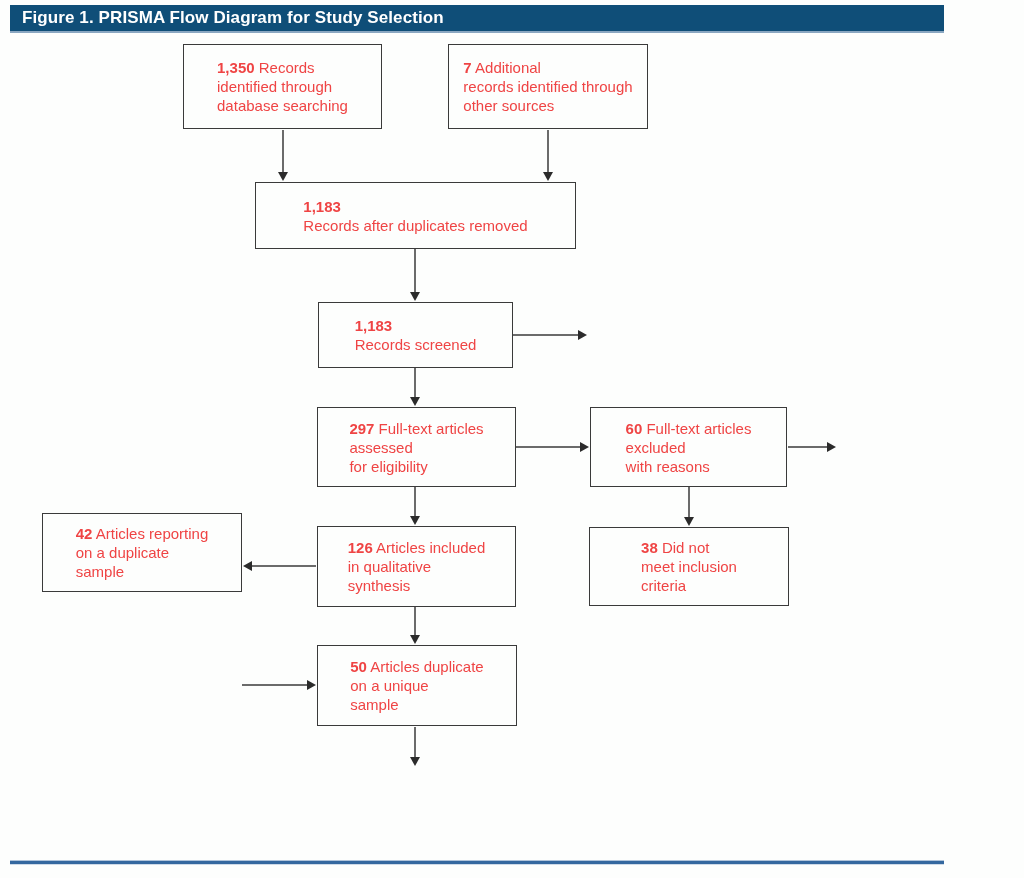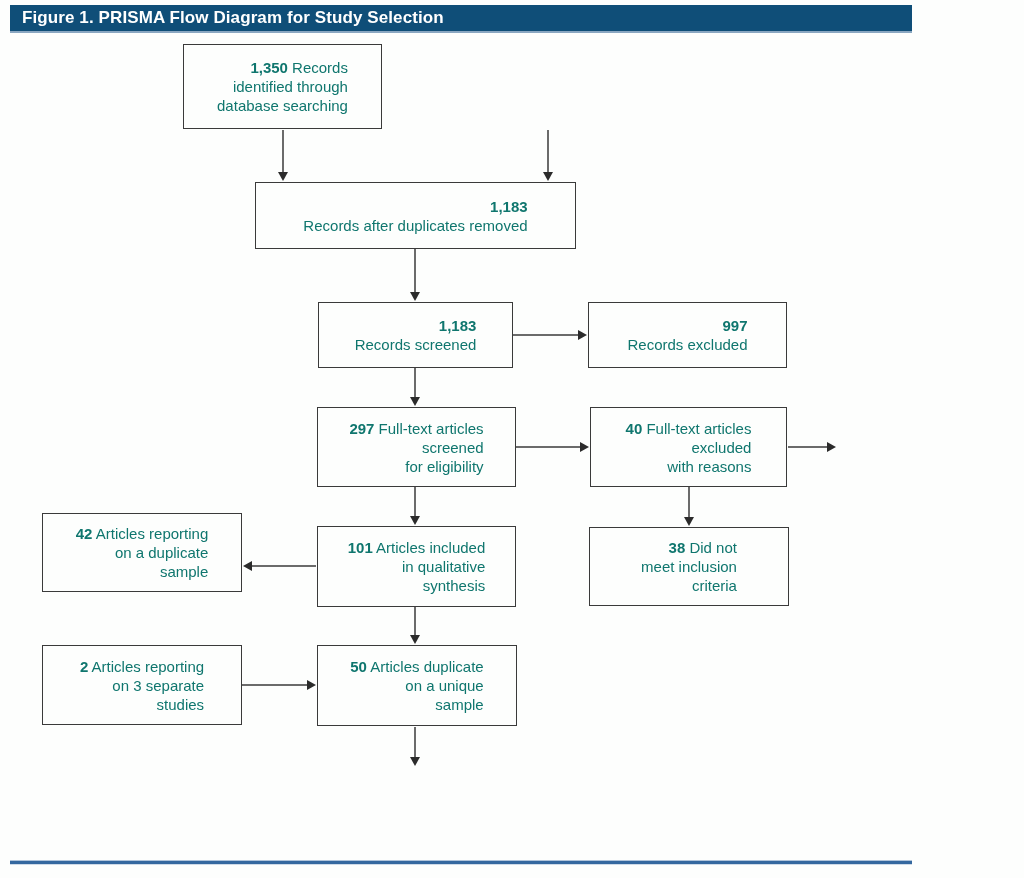--- a/index.html
+++ b/index.html
@@ -7,20 +7,21 @@
     padding: 0;
     background: #fdfefd;
     font-family: "Liberation Sans", sans-serif;
   }
   .page {
     position: relative;
     width: 912px;
     height: 878px;
     background: #fdfefd;
     overflow: hidden;
+    padding-left: 32px;
   }
   .title-bar {
     position: absolute;
     left: 10px;
     top: 5px;
     width: 1007px;
     height: 26px;
     background: #0f4e78;
     border-bottom: 2px solid #8aa7c1;
     display: flex;
@@ -55,22 +56,22 @@
     background: #fdfefd;
     border: 1.5px solid #3a3a3a;
     display: flex;
     align-items: center;
     justify-content: center;
   }
   .box p {
     margin: 0;
     font-size: 15px;
     line-height: 19px;
-    color: #0f766e;
-    text-align: right;
+    color: #ef4444;
+    text-align: left;
     white-space: pre-line;
   }
   .box b {
     font-weight: 700;
   }
   .bottom-rule {
     position: absolute;
     left: 10px;
     top: 861px;
     width: 1004px;
@@ -142,72 +143,68 @@
         <polygon points="410,757 420,757 415,766"></polygon>
     </g>
   </svg>
 
   <div class="box" style="left:183px;top:44px;width:199px;height:85px">
     <p><b>1,350</b><span> Records
 identified through
 database searching</span></p>
   </div>
 
+  <div class="box" style="left:448px;top:44px;width:200px;height:85px">
+    <p><b>7</b><span> Additional
+records identified through
+other sources</span></p>
+  </div>
 
   <div class="box" style="left:255px;top:182px;width:321px;height:67px">
     <p><b>1,183</b><span>
 Records after duplicates removed</span></p>
   </div>
 
   <div class="box" style="left:318px;top:302px;width:195px;height:66px">
     <p><b>1,183</b><span>
 Records screened</span></p>
   </div>
 
-  <div class="box" style="left:588px;top:302px;width:199px;height:66px">
-    <p><b>997</b><span>
-Records excluded</span></p>
-  </div>
 
   <div class="box" style="left:317px;top:407px;width:199px;height:80px">
     <p><b>297</b><span> Full-text articles
-screened
+assessed
 for eligibility</span></p>
   </div>
 
   <div class="box" style="left:590px;top:407px;width:197px;height:80px">
-    <p><b>40</b><span> Full-text articles
+    <p><b>60</b><span> Full-text articles
 excluded
 with reasons</span></p>
   </div>
 
 
   <div class="box" style="left:42px;top:513px;width:200px;height:79px">
     <p><b>42</b><span> Articles reporting
 on a duplicate
 sample</span></p>
   </div>
 
   <div class="box" style="left:317px;top:526px;width:199px;height:81px">
-    <p><b>101</b><span> Articles included
+    <p><b>126</b><span> Articles included
 in qualitative
 synthesis</span></p>
   </div>
 
   <div class="box" style="left:589px;top:527px;width:200px;height:79px">
     <p><b>38</b><span> Did not
 meet inclusion
 criteria</span></p>
   </div>
 
-  <div class="box" style="left:42px;top:645px;width:200px;height:80px">
-    <p><b>2</b><span> Articles reporting
-on 3 separate
-studies</span></p>
-  </div>
 
   <div class="box" style="left:317px;top:645px;width:200px;height:81px">
     <p><b>50</b><span> Articles duplicate
 on a unique
 sample</span></p>
   </div>
 
 
   <div class="bottom-rule"></div>
 

